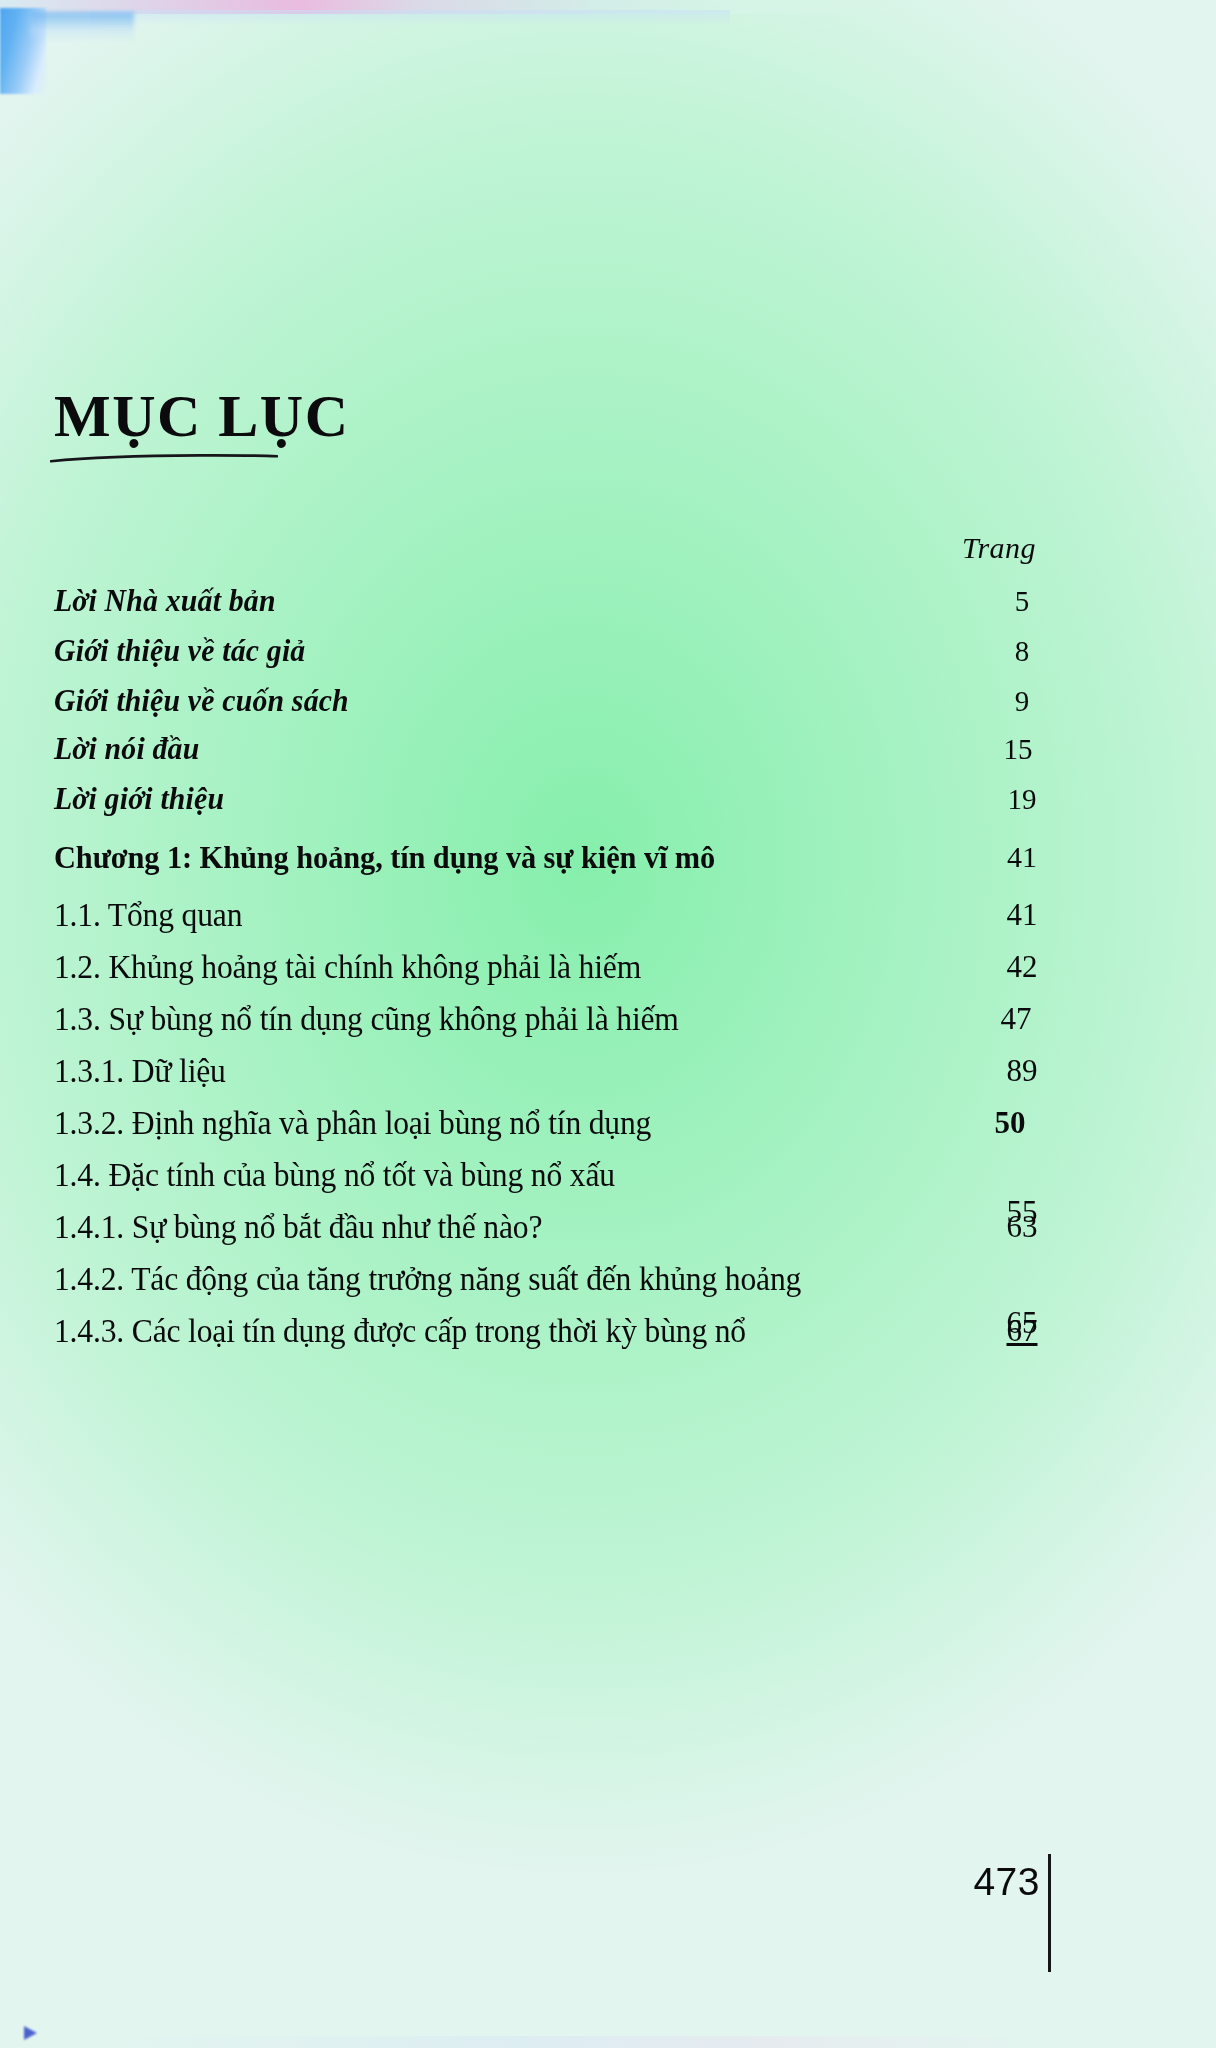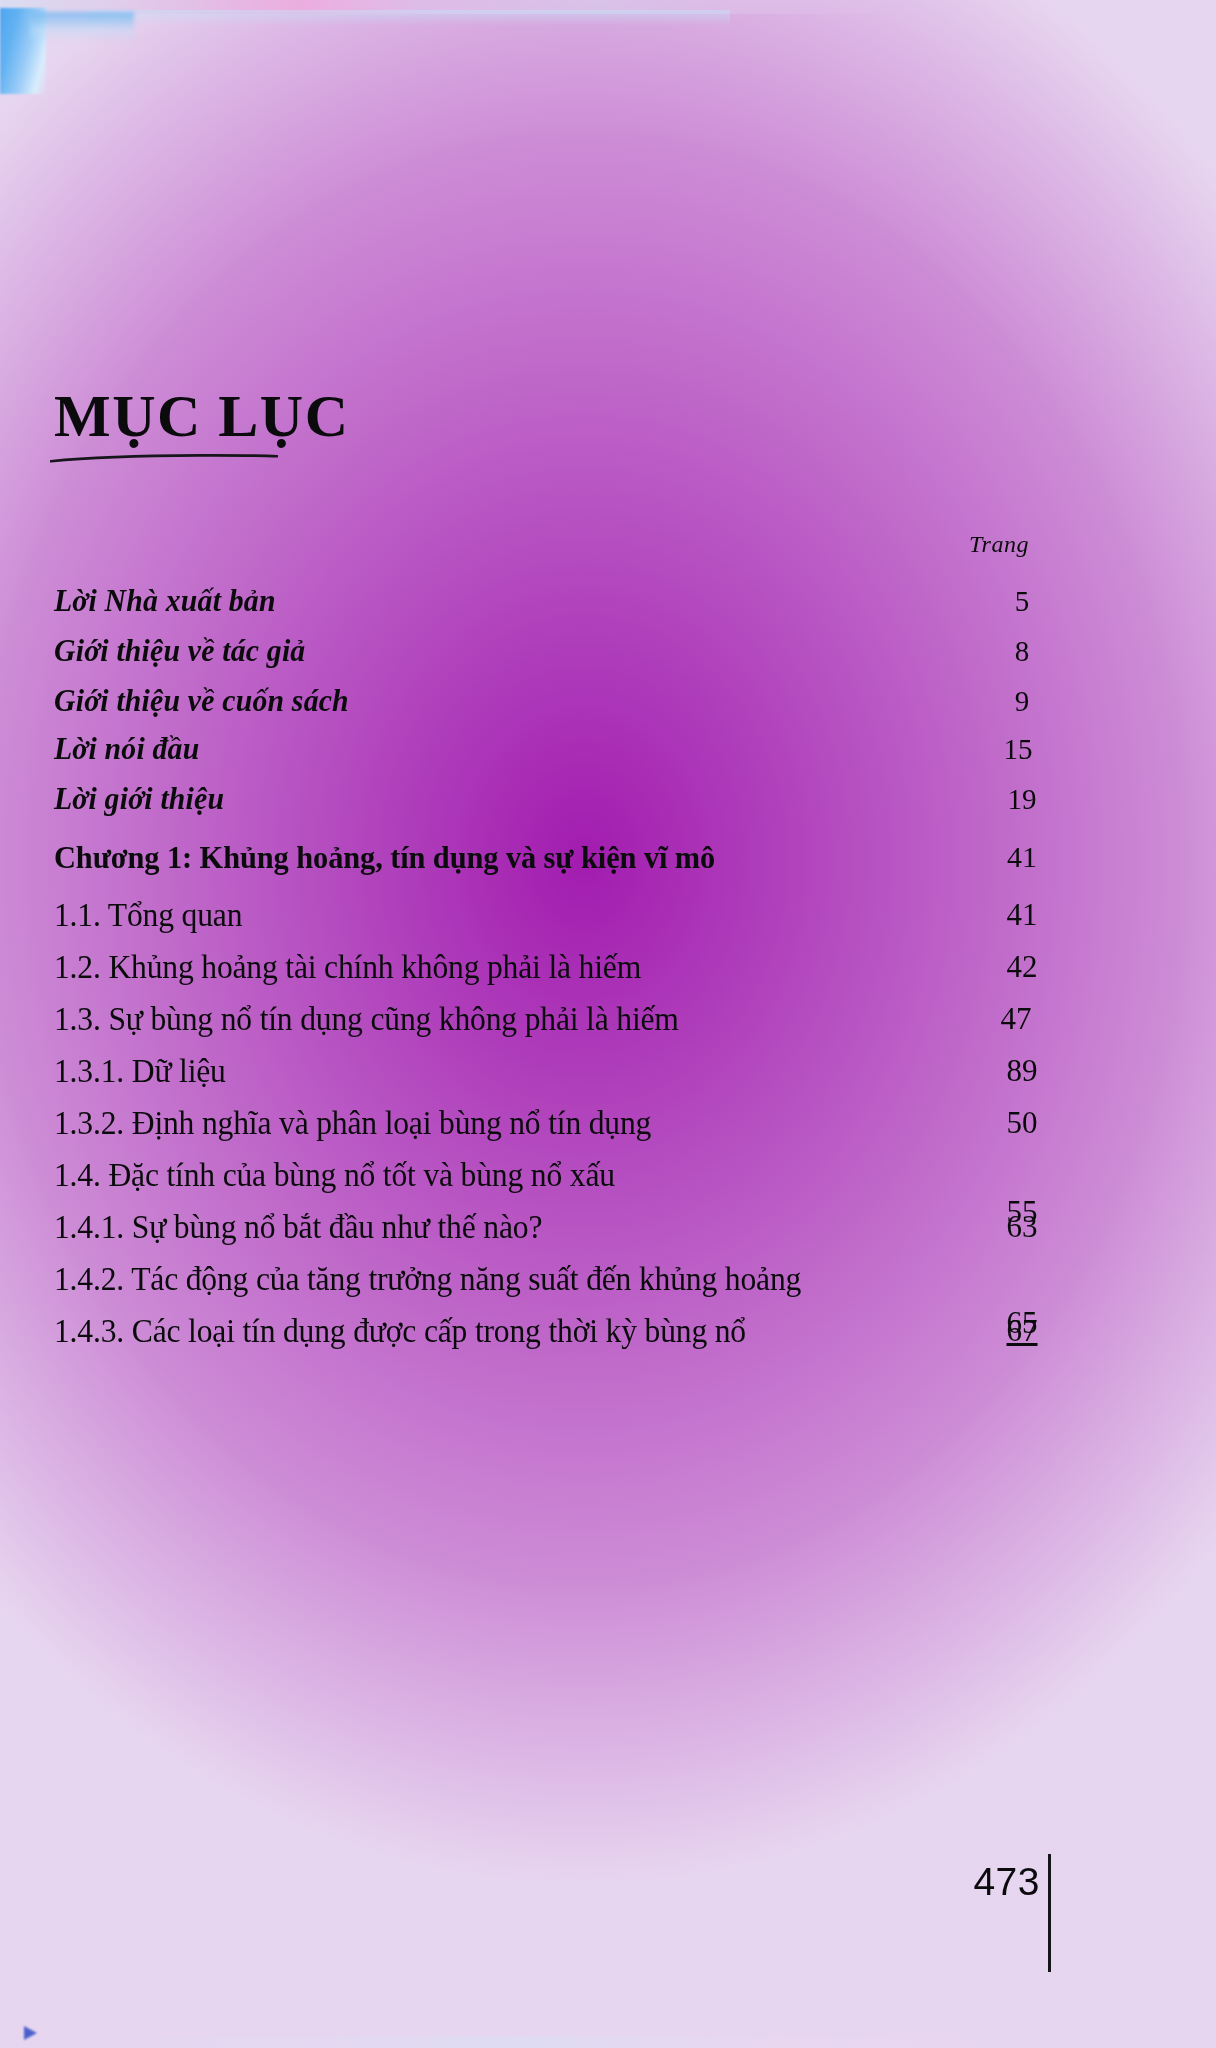--- a/index.html
+++ b/index.html
@@ -7,21 +7,21 @@
     margin: 0;
     padding: 0;
     background: #ffffff;
   }
 
   .page {
     position: relative;
     width: 1216px;
     height: 2048px;
     margin: 0 auto;
-    background: #a21caf;
+    background: #86efac;
     overflow: hidden;
     font-family: "Liberation Serif", "DejaVu Serif", serif;
     color: #0b0b0d;
     -webkit-font-smoothing: antialiased;
   }
 
   
   .scan-top-tint {
     position: absolute;
     left: 0; top: 0;
@@ -122,21 +122,21 @@
   }
 
   
   .col-head {
     position: absolute;
     top: 531px;
     left: 940px;
     width: 118px;
     text-align: center;
     font-style: italic;
-    font-size: 24px;
+    font-size: 30px;
     letter-spacing: 0.5px;
     white-space: nowrap;
   }
 
   
   .toc {
     position: absolute;
     left: 0;
     top: 0;
     width: 1216px;
@@ -291,21 +291,21 @@
       <span class="toc-page" style="right: 6px;">47</span>
     </div>
 
     <div class="toc-row sub" style="top:1048px">
       <span class="toc-label">1.3.1. Dữ liệu</span>
       <span class="toc-page" style="right: 0px;">89</span>
     </div>
 
     <div class="toc-row sub" style="top:1100px">
       <span class="toc-label">1.3.2. Định nghĩa và phân loại bùng nổ tín dụng</span>
-      <span class="toc-page" style="right: 0px;">50</span>
+      <span class="toc-page" style="right: 12px; font-weight: bold;">50</span>
     </div>
 
     <div class="toc-row sub" style="top:1152px">
       <span class="toc-label">1.4. Đặc tính của bùng nổ tốt và bùng nổ xấu</span>
       <span class="toc-page" style="right: 0px; margin-top: 37px;">55</span>
     </div>
 
     <div class="toc-row sub" style="top:1204px">
       <span class="toc-label">1.4.1. Sự bùng nổ bắt đầu như thế nào?</span>
       <span class="toc-page" style="right: 0px;">63</span>

